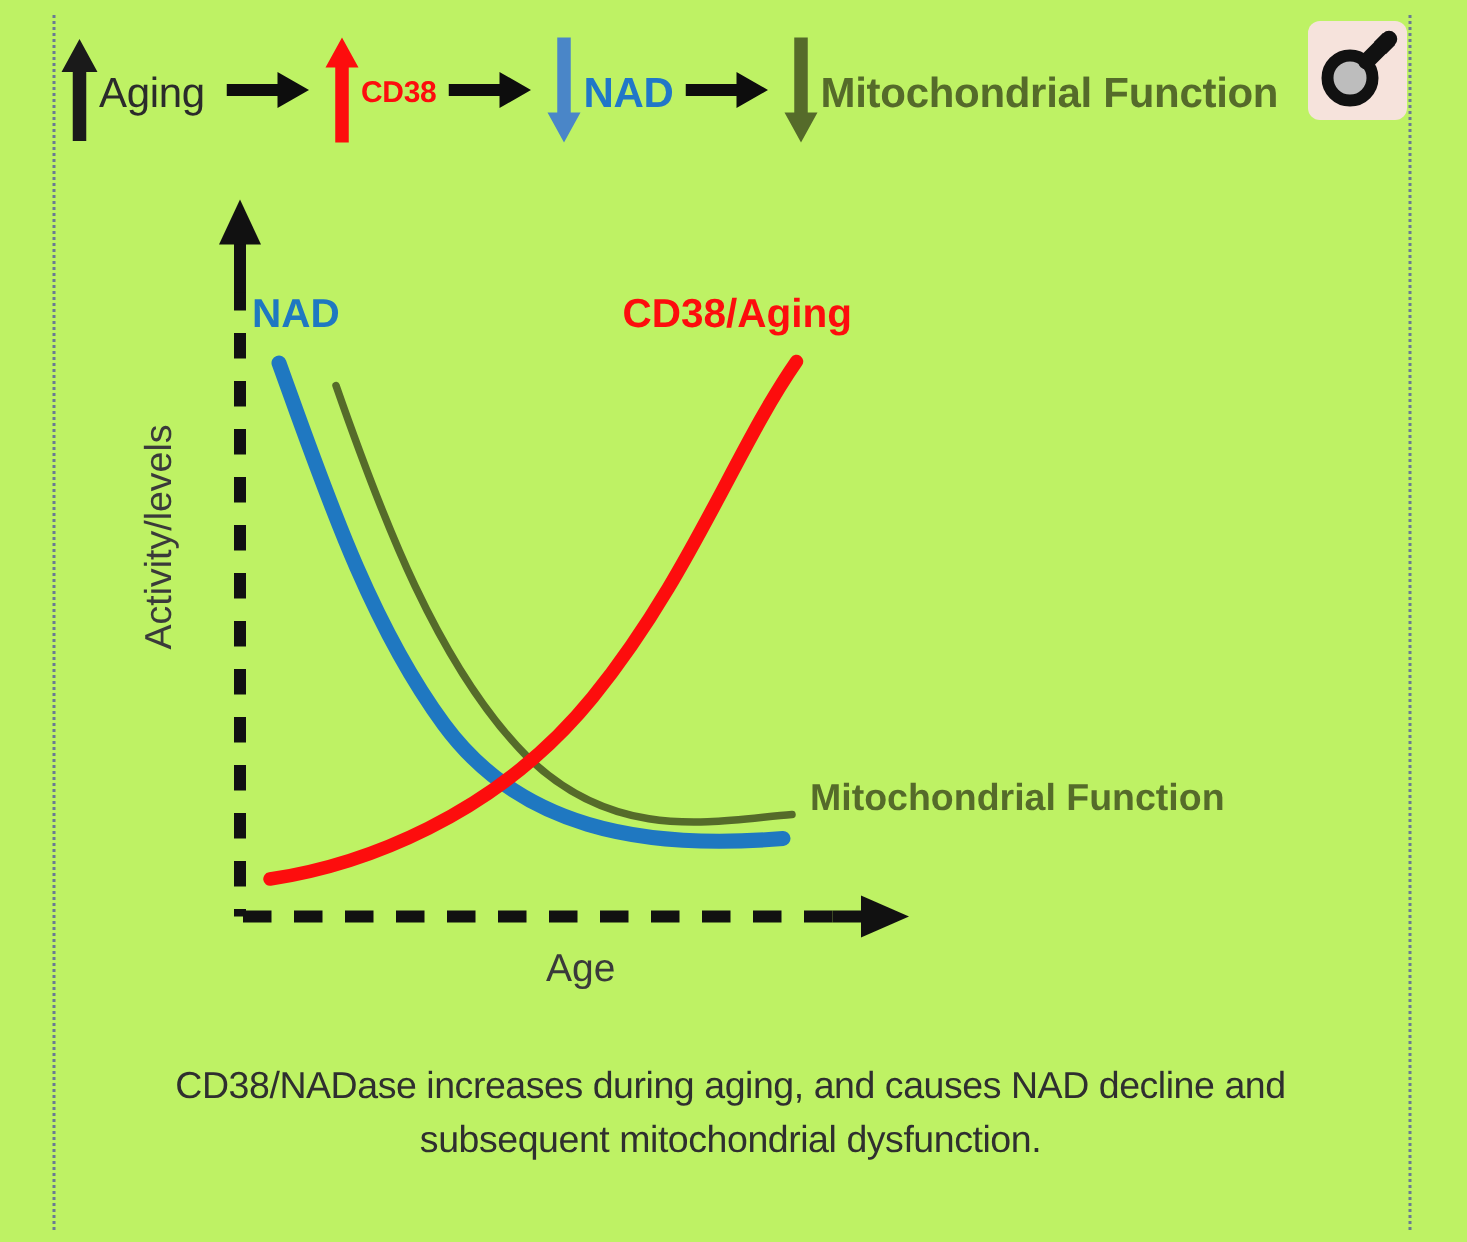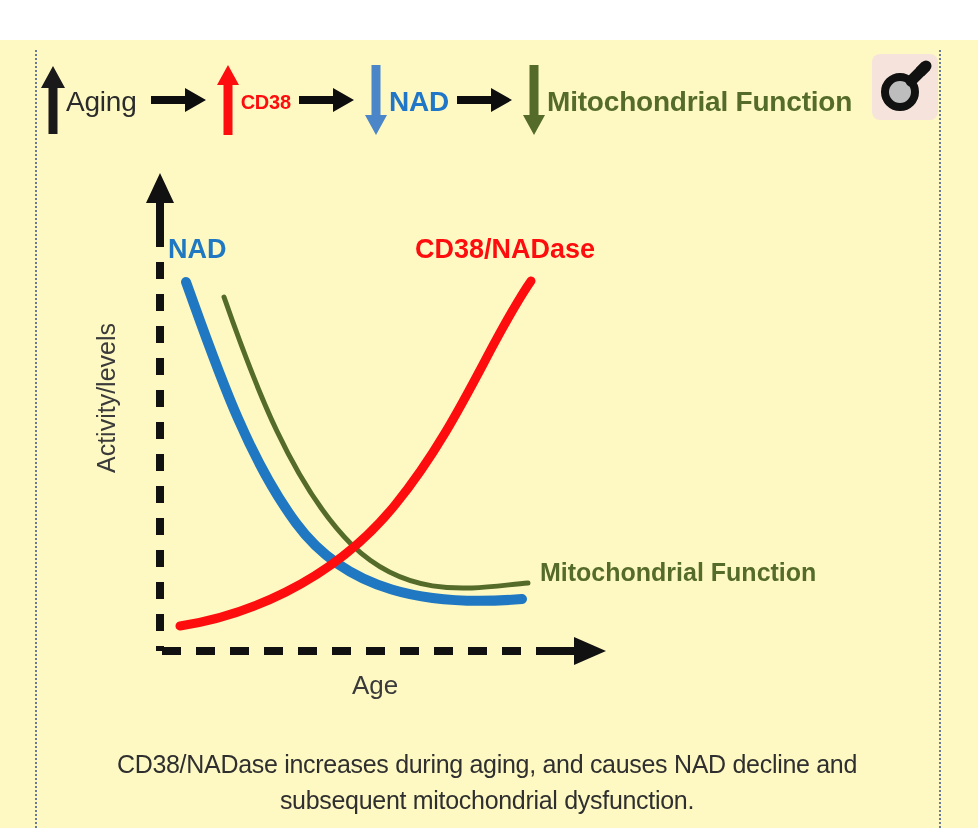--- a/index.html
+++ b/index.html
@@ -3,21 +3,21 @@
 <meta charset="utf-8">
 <style>
   html,body{margin:0;padding:0;}
   body{
     width:978px;height:828px;
     background:#ffffff;
     font-family:"Liberation Sans", sans-serif;
     overflow:hidden;
     position:relative;
   }
-  #root{position:absolute;inset:0;background:#fef9c3;margin-top:40px;}
+  #root{position:absolute;inset:0;background:#bef264;}
 
   
   .sel-frame{
     position:absolute;
     left:35px;top:10px;
     width:906px;height:810px;
     border-left:2px dotted #6a7a93;
     border-right:2px dotted #6a7a93;
     box-sizing:border-box;
     pointer-events:none;
@@ -190,24 +190,24 @@
 
       <path d="M184 142 C 214 228, 252 330, 312 390
                C 372 448, 438 432, 488 428" fill="none" stroke="#556b2a" stroke-width="5" stroke-linecap="round"></path>
 
       <path d="M140 471 C 200 462, 290 430, 355 350
                C 420 270, 450 185, 491 126" fill="none" stroke="#fd0d0d" stroke-width="9" stroke-linecap="round"></path>
 
     </svg>
 
     <div class="axis-label-y" style="left:52px;top:318px;">Activity/levels</div>
-    <div class="axis-label-x" style="left:312px;top:515px;text-align:center;">Age</div>
+    <div class="axis-label-x" style="left:324px;top:515px;text-align:center;">Age</div>
 
     <div class="curve-lbl lbl-nad-curve" style="left:128px;top:79px;">NAD</div>
-    <div class="curve-lbl lbl-cd38-curve" style="left:375px;top:79px;">CD38/NADase</div>
+    <div class="curve-lbl lbl-cd38-curve" style="left:375px;top:79px;">CD38/Aging</div>
     <div class="curve-lbl lbl-mito-curve" style="left:500px;top:403px;">Mitochondrial Function</div>
   </div>
 
   <div class="caption">CD38/NADase increases during aging, and causes NAD decline and subsequent mitochondrial dysfunction.</div>
 
   <div class="cursor-overlay">
     <svg width="58" height="58" viewBox="0 0 58 58">
       <circle cx="24" cy="34" r="15" fill="#bdbdbd" stroke="#111" stroke-width="8"></circle>
       <path d="M35 23 L50 8" stroke="#111" stroke-width="11" stroke-linecap="round"></path>
       <path d="M46 4 L54 12 L48 18 L40 10 Z" fill="#111"></path>

